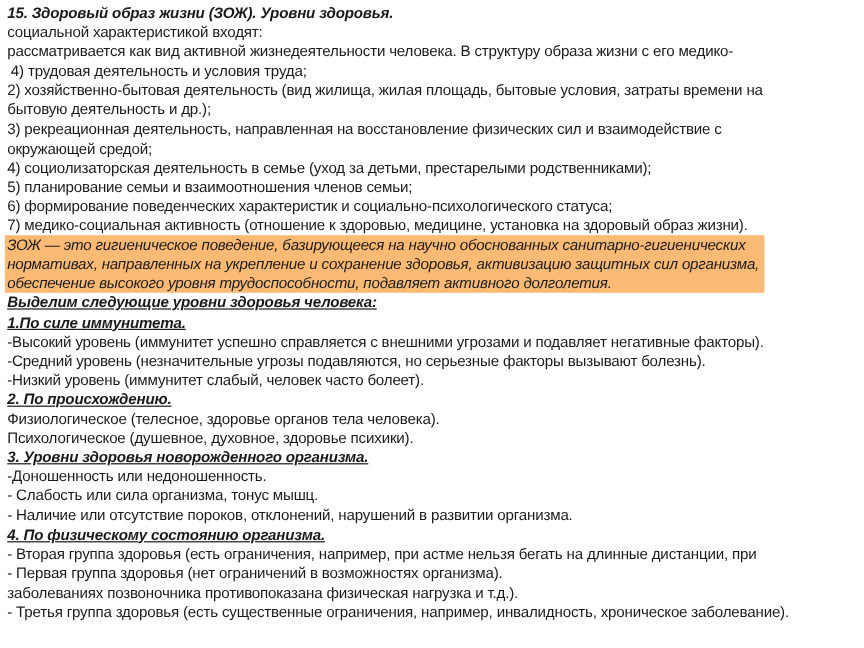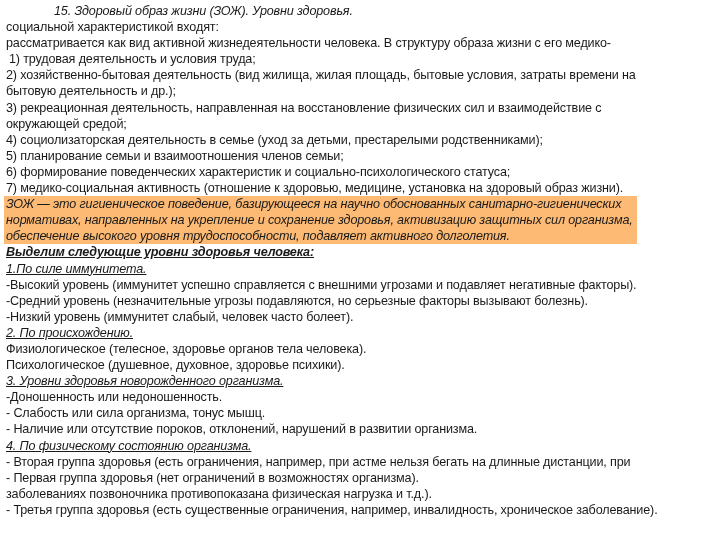--- a/index.html
+++ b/index.html
@@ -22,58 +22,58 @@
     font-size: 12.6px;
     line-height: 16.1px;
     color: #1a1a1a;
     letter-spacing: -0.15px;
   }
   .line {
     white-space: nowrap;
     display: block;
   }
   .title {
-    font-weight: normal;
+    font-weight: bold;
     font-style: italic;
-    margin-left: 48px;
   }
   .zoj {
     font-style: italic;
     background: #fdba74;
     display: inline-block;
     margin-left: -2px;
     padding-left: 2px;
     padding-right: 4px;
   }
   .zoj .line { display: block; }
   .section-head {
     font-weight: bold;
     font-style: italic;
     text-decoration: underline;
   }
   .subhead {
     font-style: italic;
     text-decoration: underline;
     display: inline-block;
+    font-weight: bold;
   }
   .indent1 { padding-left: 3px; }
 </style>
 </head>
 <body>
 
 <div class="doc">
   <span class="line title">15. Здоровый образ жизни (ЗОЖ). Уровни здоровья.</span>
 
   <div>
     <span class="line">социальной характеристикой входят:</span>
     <span class="line">рассматривается как вид активной жизнедеятельности человека. В структуру образа жизни с его медико-</span>
   </div>
 
   <div>
-    <span class="line indent1">1) трудовая деятельность и условия труда;</span>
+    <span class="line indent1">4) трудовая деятельность и условия труда;</span>
     <span class="line">2) хозяйственно-бытовая деятельность (вид жилища, жилая площадь, бытовые условия, затраты времени на</span>
     <span class="line">бытовую деятельность и др.);</span>
     <span class="line">3) рекреационная деятельность, направленная на восстановление физических сил и взаимодействие с</span>
     <span class="line">окружающей средой;</span>
     <span class="line">4) социолизаторская деятельность в семье (уход за детьми, престарелыми родственниками);</span>
     <span class="line">5) планирование семьи и взаимоотношения членов семьи;</span>
     <span class="line">6) формирование поведенческих характеристик и социально-психологического статуса;</span>
     <span class="line">7) медико-социальная активность (отношение к здоровью, медицине, установка на здоровый образ жизни).</span>
   </div>
 

